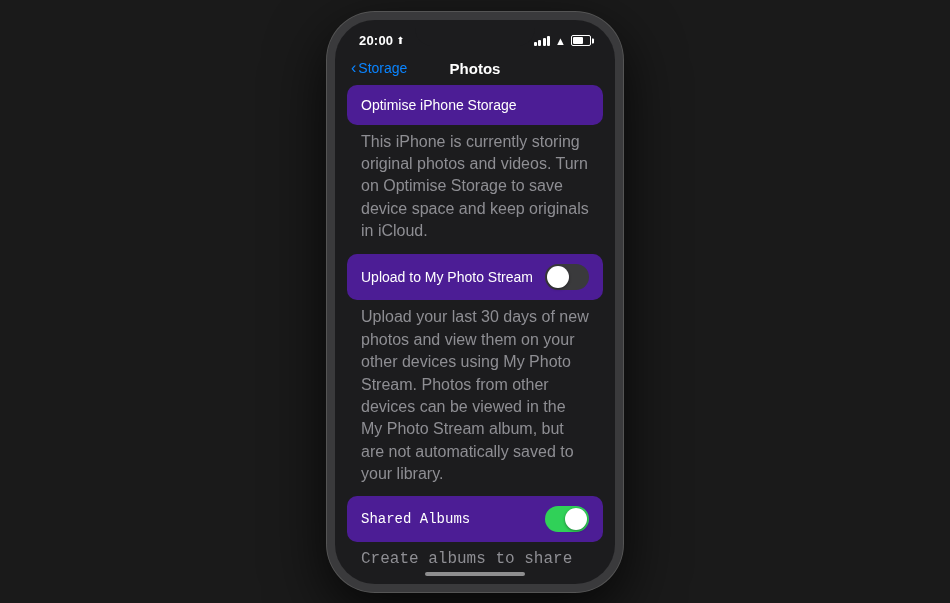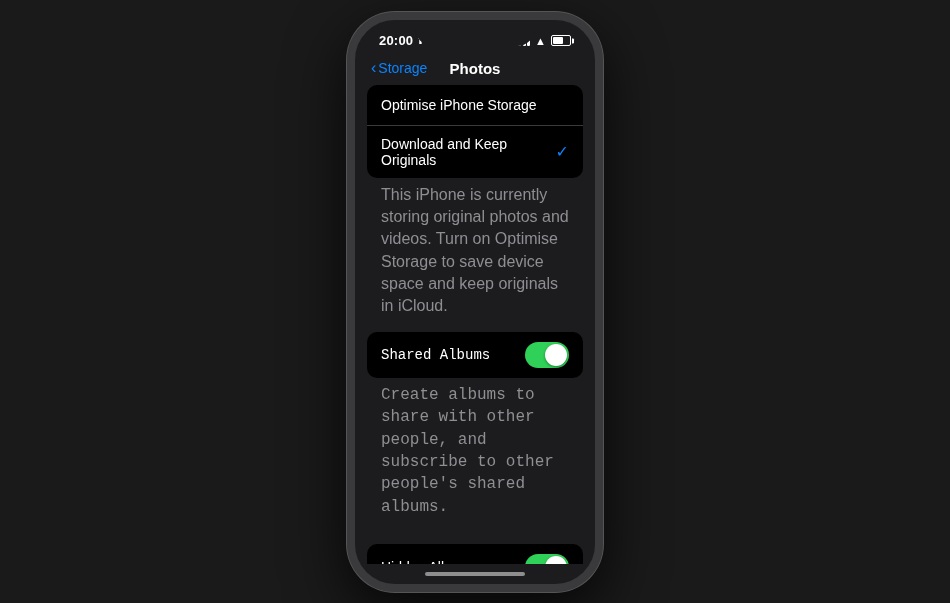--- a/index.html
+++ b/index.html
@@ -7,21 +7,21 @@
       background: #1a1a1a;
       display: flex;
       justify-content: center;
       align-items: center;
       width: 950px;
       height: 603px;
       font-family: -apple-system, 'SF Pro Text', 'Helvetica Neue', Arial, sans-serif;
     }
 
     .phone-outer {
-      width: 256px;
+      width: 296px;
       height: 580px;
       background: #1c1c1e;
       border-radius: 48px;
       border: 8px solid #3a3a3c;
       position: relative;
       overflow: hidden;
       box-shadow: 0 0 0 1px #555, inset 0 0 0 1px #2c2c2e, 0 20px 60px rgba(0,0,0,0.8);
     }
 
     
@@ -163,21 +163,21 @@
       font-size: 16px;
       margin-right: 2px;
     }
     .nav-title {
       color: #fff;
       font-size: 15px;
       font-weight: 600;
     }
 
     .setting-group {
-      background: #000000;
+      background: #4c1d95;
       border-radius: 10px;
       overflow: hidden;
       margin-bottom: 4px;
     }
 
     .setting-row {
       display: flex;
       align-items: center;
       justify-content: space-between;
       padding: 10px 14px;
@@ -297,29 +297,34 @@
       <span class="nav-title">Photos</span>
     </div>
 
     <div class="content-scroll">
 
       <div style="padding:0 12px 4px;">
         <div class="setting-group">
           <div class="setting-row">
             <span class="setting-row-label">Optimise iPhone Storage</span>
           </div>
-          <div class="setting-row">
-            <span class="setting-row-label">Download and Keep Originals</span>
-            <span class="checkmark">✓</span>
-          </div>
         </div>
         <div class="setting-description">This iPhone is currently storing original photos and videos. Turn on Optimise Storage to save device space and keep originals in iCloud.</div>
       </div>
 
       <div style="padding:0 12px 2px;">
+        <div class="setting-group">
+          <div class="setting-row">
+            <span class="setting-row-label">Upload to My Photo Stream</span>
+            <div class="toggle off">
+              <div class="toggle-knob"></div>
+            </div>
+          </div>
+        </div>
+        <div class="setting-description">Upload your last 30 days of new photos and view them on your other devices using My Photo Stream. Photos from other devices can be viewed in the My Photo Stream album, but are not automatically saved to your library.</div>
       </div>
 
       <div style="padding:0 12px 2px;font-family:Liberation Mono, monospace;">
         <div class="setting-group">
           <div class="setting-row">
             <span class="setting-row-label">Shared Albums</span>
             <div class="toggle on">
               <div class="toggle-knob"></div>
             </div>
           </div>

